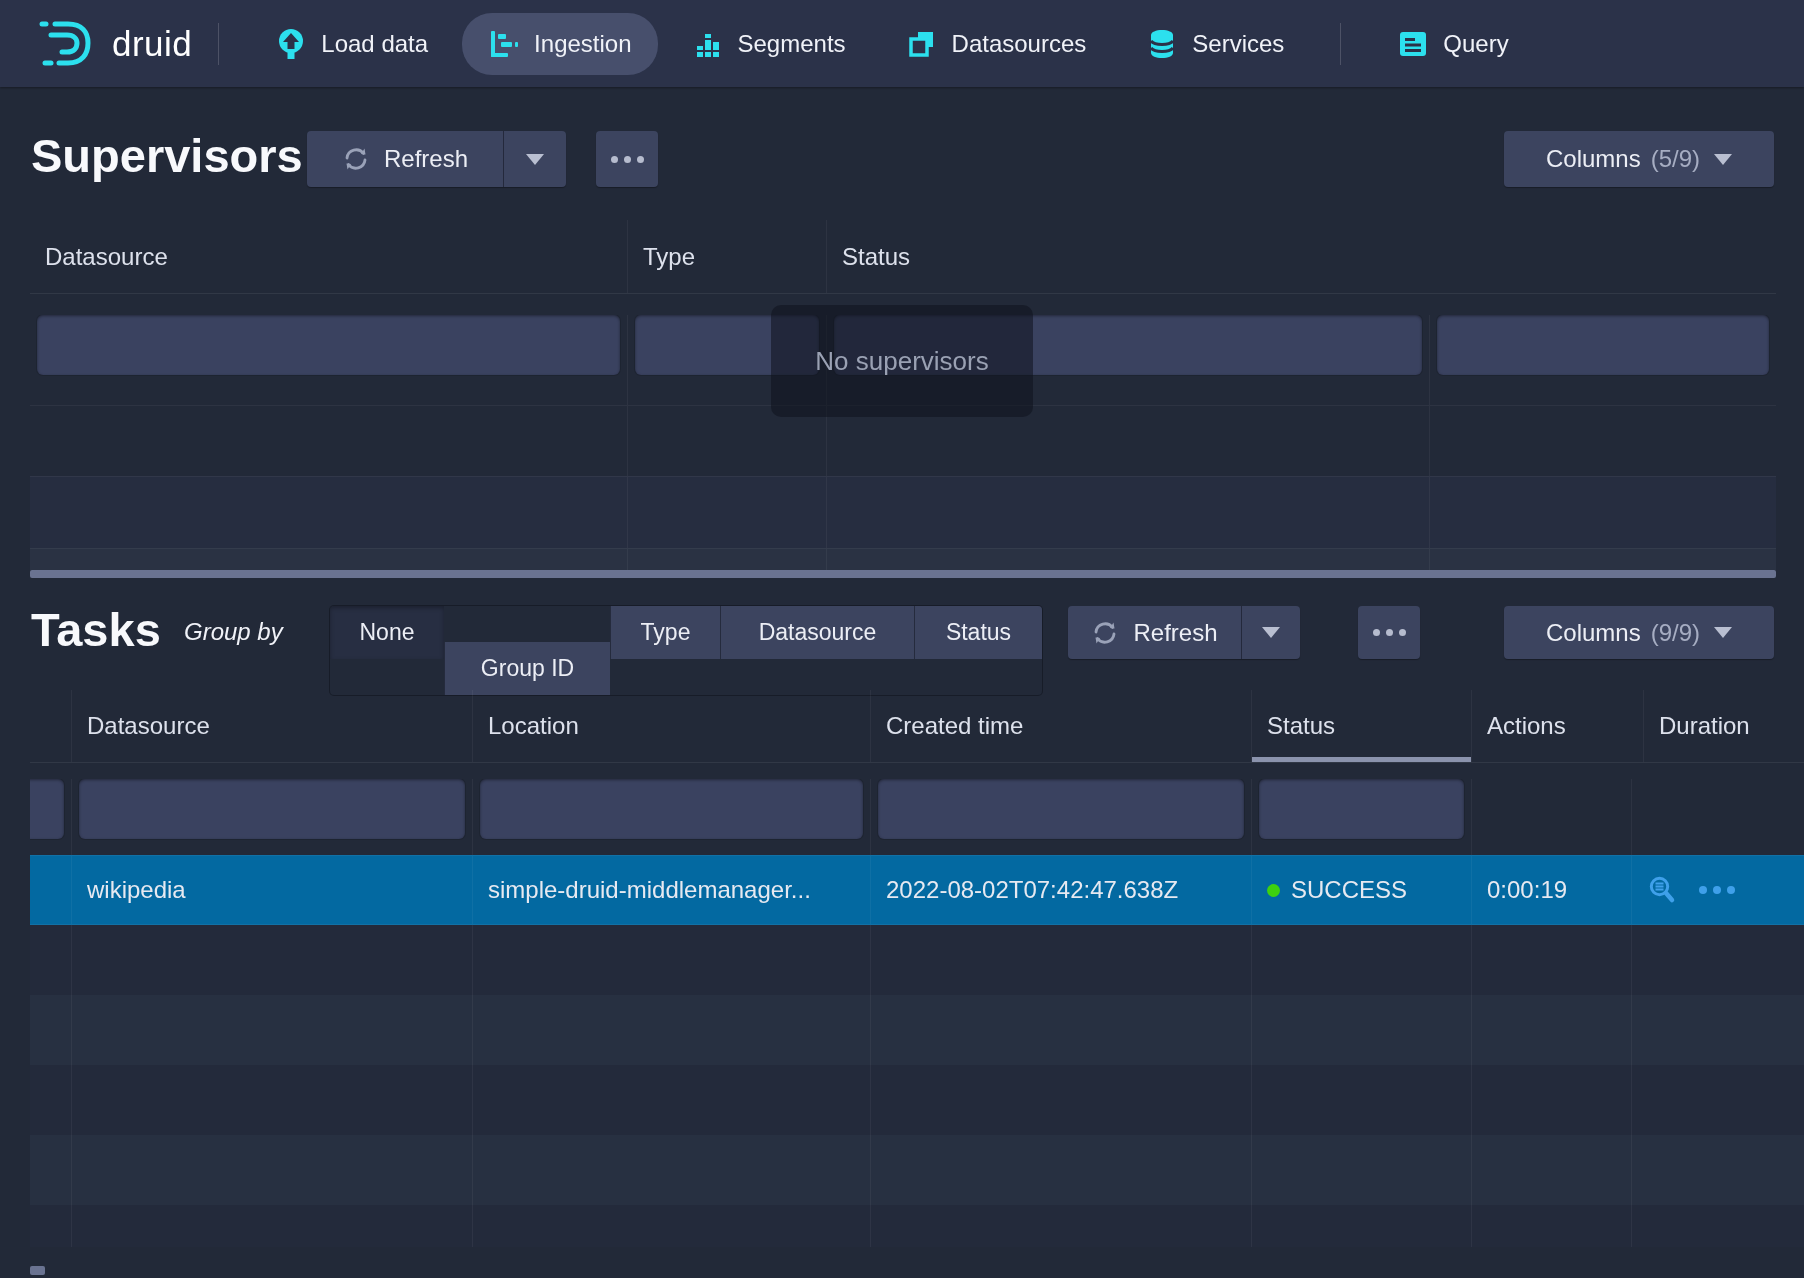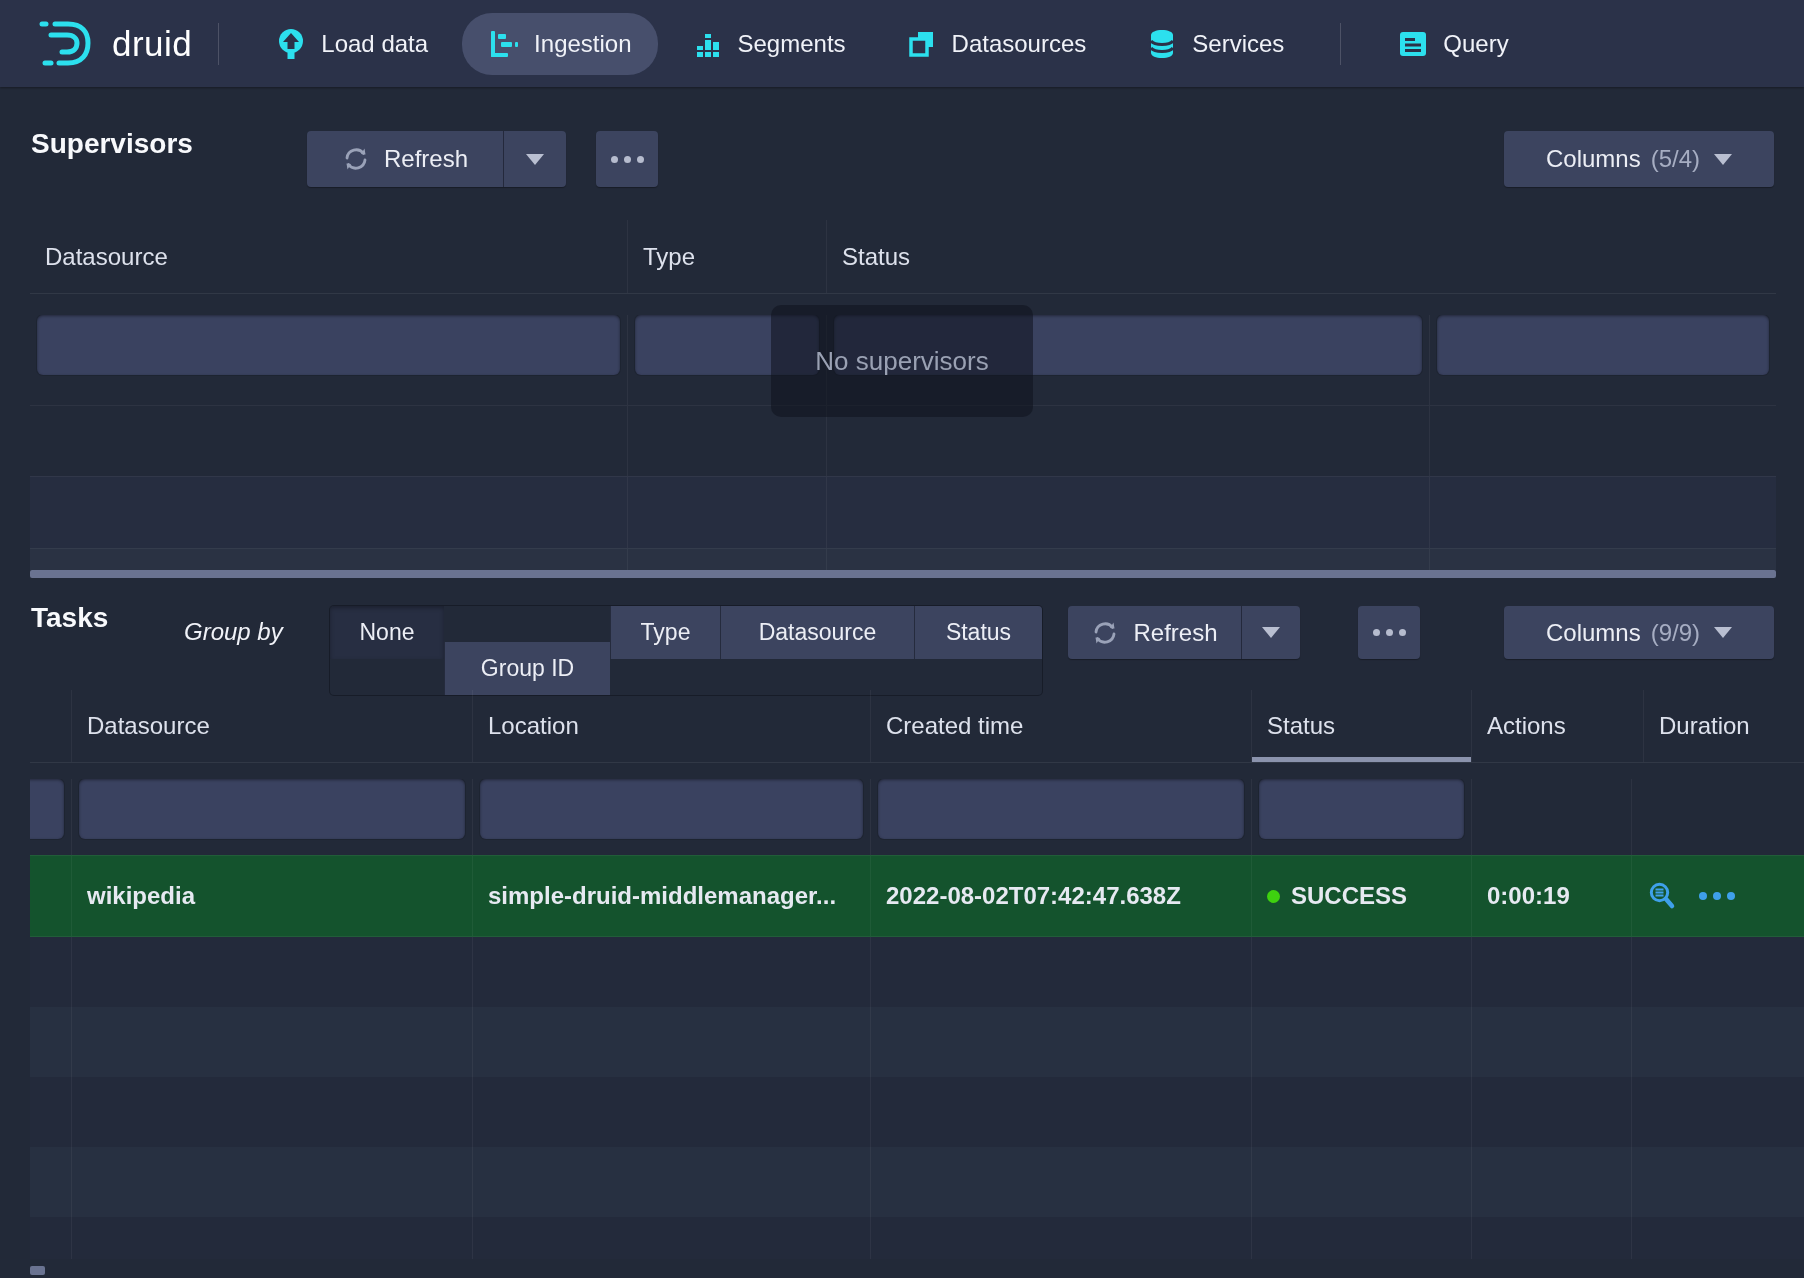--- a/index.html
+++ b/index.html
@@ -12,21 +12,21 @@
           display:flex;align-items:center;box-shadow:0 1px 2px rgba(0,0,0,.35);}
   .brand{display:flex;align-items:center;margin-left:38px;}
   .brand-text{font-size:35px;color:#ffffff;font-weight:400;margin-left:12px;letter-spacing:.5px;}
   .nav-divider{width:1px;height:42px;background:rgba(255,255,255,.16);margin:0 26px;}
   .nav-item{display:flex;align-items:center;gap:14px;padding:15px 26px;border-radius:30px;
             font-size:24px;color:#f0f2f8;cursor:pointer;margin:0 4px;white-space:nowrap;}
   .nav-item.active{background:#474f6c;}
   .nav-icon{display:flex;align-items:center;justify-content:center;width:32px;height:32px;}
 
   
-  .sec-title{position:absolute;left:31px;font-size:28px;font-weight:600;color:#f8f9fc;}
+  .sec-title{position:absolute;left:31px;font-size:47px;font-weight:600;color:#f8f9fc;}
   .btn{position:absolute;background:#3c445f;border-radius:4px;color:#eceef5;
        display:flex;align-items:center;justify-content:center;font-size:24px;
        box-shadow:0 1px 1px rgba(0,0,0,.3);cursor:pointer;box-sizing:border-box;}
   .split{display:flex;padding:0;justify-content:flex-start;}
   .split-main{display:flex;align-items:center;justify-content:center;gap:14px;flex:1;height:100%;}
   .split-caret{width:62px;height:100%;display:flex;align-items:center;justify-content:center;
                border-left:1px solid rgba(16,20,31,.55);}
   .caret{width:0;height:0;border-left:9px solid transparent;border-right:9px solid transparent;
          border-top:11px solid #b9bfd1;}
   .dots{display:flex;gap:6px;align-items:center;}
@@ -185,21 +185,21 @@
   <div class="btn" style="left:596px;top:131px;width:62px;height:56px;">
     <span class="dots">
         <i></i>
         <i></i>
         <i></i>
       </span>
   </div>
 
   <div class="btn cols-btn" style="left:1504px;top:131px;width:270px;height:56px;">
     <span>Columns</span>
-    <span class="dim">(5/4)</span>
+    <span class="dim">(5/9)</span>
     <span class="caret"></span>
   </div>
 
   <div class="tbl" style="top:220px;width:1746px;">
     <div class="tr hdr" style="height:74px;">
       <div class="th" style="width:598px;">Datasource</div>
       <div class="th" style="width:199px;">Type</div>
       <div class="th" style="width:346px;">Status</div>
     </div>
     <div class="tr frow" style="height:111px;padding-top:21px;">
@@ -312,21 +312,21 @@
       <div class="th" style="width:381px;border-right:1px solid rgba(255,255,255,.05);">
           <div class="filter"></div>
         </div>
       <div class="th" style="width:220px;border-right:1px solid rgba(255,255,255,.05);">
           <div class="filter"></div>
         </div>
       <div class="th" style="width:160px;border-right:1px solid rgba(255,255,255,.05);"></div>
       <div class="th" style="width:172px;"></div>
     </div>
 
-    <div class="tr" style="height:82px;background:#14532d;border-top:1px solid rgba(255,255,255,.06);border-bottom:1px solid rgba(255,255,255,.06);font-weight:bold;">
+    <div class="tr" style="height:70px;background:#0369a1;border-top:1px solid rgba(255,255,255,.06);border-bottom:1px solid rgba(255,255,255,.06);">
       <div class="td" style="width:42px;"></div>
       <div class="td" style="width:401px;">wikipedia</div>
       <div class="td" style="width:398px;white-space:nowrap;">simple-druid-middlemanager...</div>
       <div class="td" style="width:381px;white-space:nowrap;">2022-08-02T07:42:47.638Z</div>
       <div class="td" style="width:220px;">
         <span class="status-dot"></span>
         <span>SUCCESS</span>
       </div>
       <div class="td" style="width:160px;">0:00:19</div>
       <div class="td" style="width:172px;">

